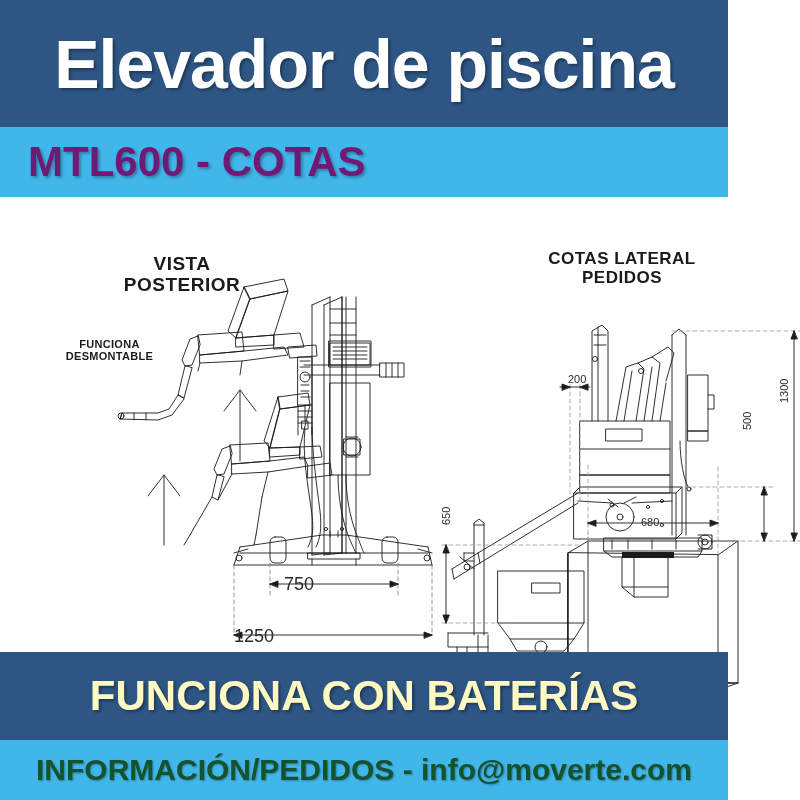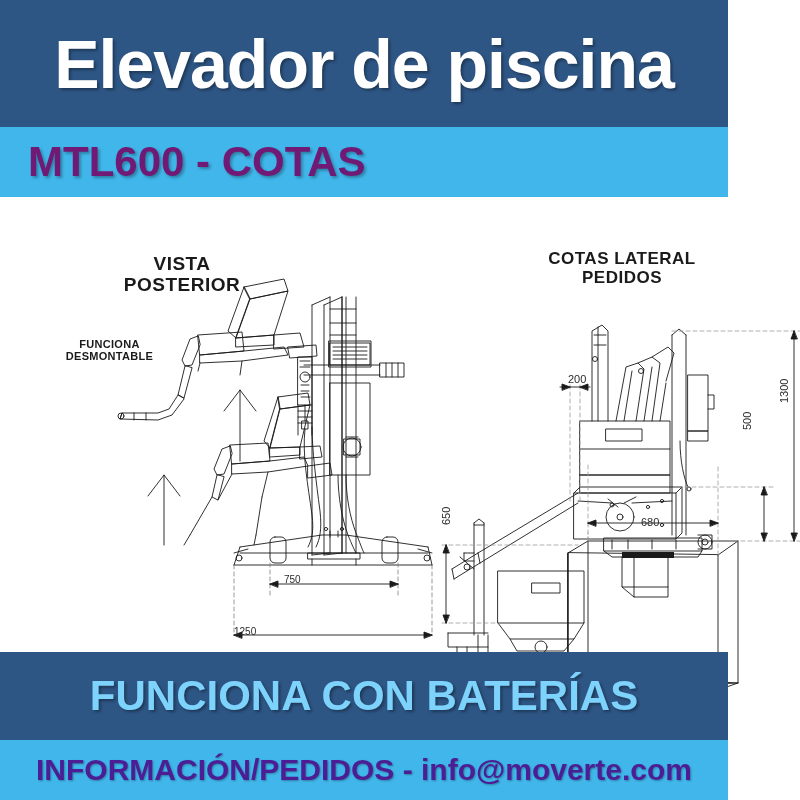--- a/index.html
+++ b/index.html
@@ -47,34 +47,34 @@
     line-height:1;
     text-shadow:2px 2px 3px rgba(0,0,0,.30);
     white-space:nowrap;
   }
   #band-batteries{
     top:652px;height:88px;
     background:#2e5685;
     justify-content:center;
   }
   #band-batteries .txt{
-    color:#7dd3fc;
+    color:#fef9c3;
     font-size:42px;
     font-weight:700;
     line-height:1;
     text-shadow:2px 2px 3px rgba(0,0,0,.35);
     white-space:nowrap;
   }
   #band-contact{
     top:740px;height:60px;
     background:#41b6ea;
     justify-content:center;
   }
   #band-contact .txt{
-    color:#4c1d95;
+    color:#14532d;
     font-size:30px;
     font-weight:700;
     line-height:1;
     text-shadow:1px 1px 2px rgba(0,0,0,.30);
     white-space:nowrap;
   }
 
   
   #canvas-area{
     position:absolute;left:12px;top:197px;width:800px;height:455px;
@@ -94,21 +94,21 @@
     line-height:1.12;
   }
   #lbl-vista-posterior{left:80px;top:18px;width:180px;font-size:19px;letter-spacing:.5px;}
   #lbl-vista-lateral{left:500px;top:14px;width:220px;font-size:17px;letter-spacing:.5px;}
   #lbl-asiento{left:35px;top:103px;width:125px;font-size:11px;letter-spacing:.3px;}
 
   .dim{
     position:absolute;
     color:#2b2b2b;
     font-family:"Liberation Sans", sans-serif;
-    font-size:10px;
+    font-size:18px;
     font-weight:400;
     white-space:nowrap;
   }
   .dim.rot{transform:rotate(-90deg);transform-origin:left top;}
   .dim.small{font-size:11px;}
   #dim-750{left:272px;top:339px;}
   #dim-1250{left:222px;top:391px;text-align:right;}
   #dim-100{left:556px;top:138px;}
   #dim-680{left:610px;top:281px;padding-left:19px;}
   #dim-1300{left:766px;top:168px;}

